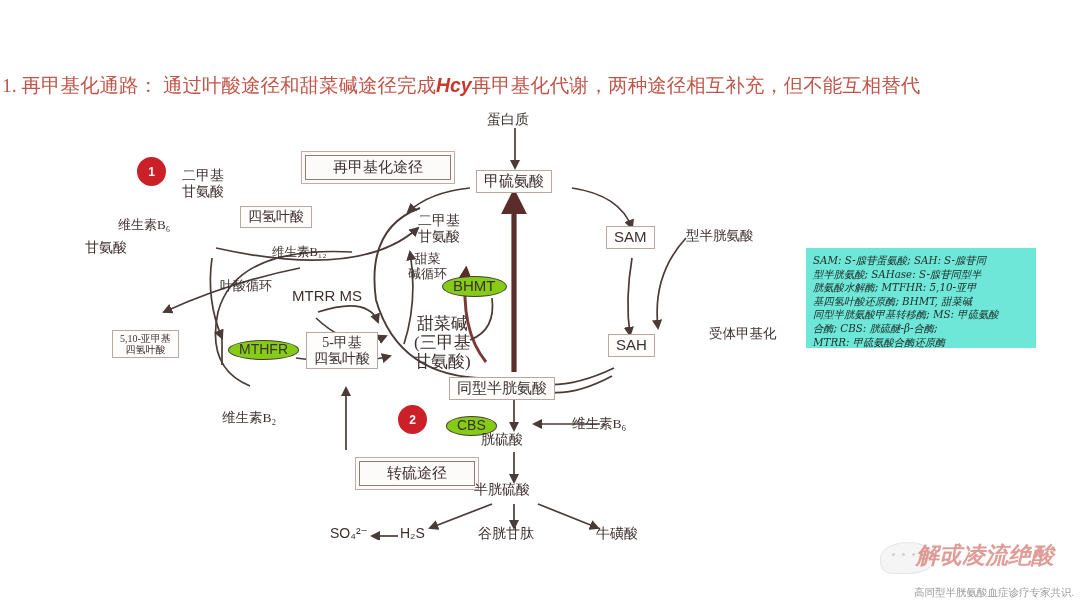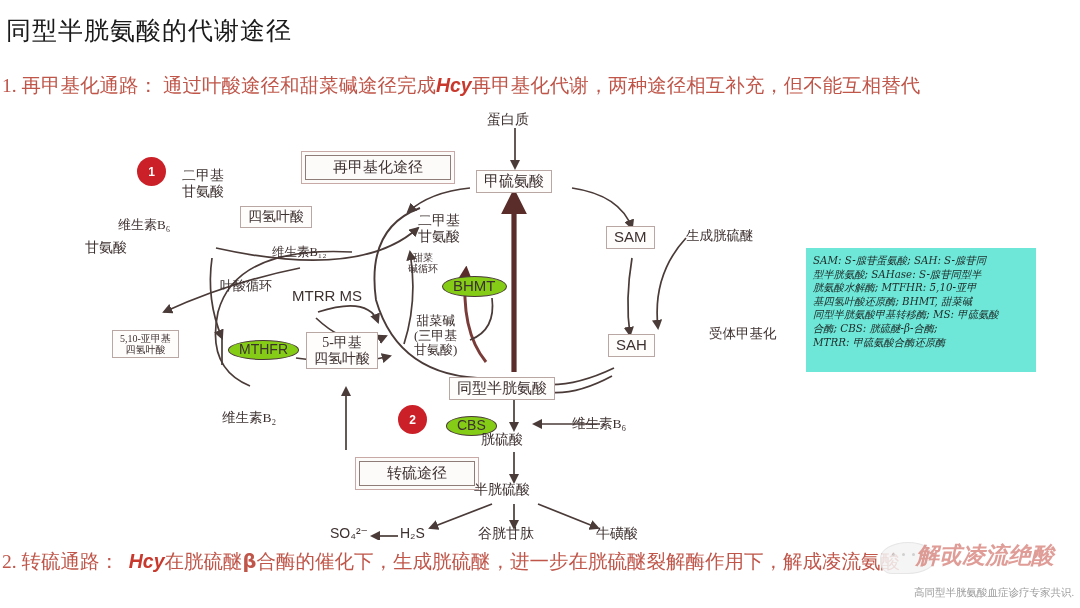--- a/index.html
+++ b/index.html
@@ -27,21 +27,21 @@
     white-space:nowrap;
     letter-spacing:0px;
   }
   #bullet1{left:2px;top:72px;}
   #bullet2{left:2px;top:548px;}
   .em-hcy{font-style:italic;font-weight:bold;color:#c8382c;font-family:"Liberation Sans",sans-serif;}
   .beta{font-family:"DejaVu Sans",sans-serif;font-weight:bold;}
 
   
   #legend{
-    position:absolute;left:806px;top:248px;width:230px;height:124px;
+    position:absolute;left:806px;top:248px;width:230px;height:100px;
     background:#6fe7d8;
     color:#1d2a28;
     font-family:"DejaVu Serif",serif;
     font-style:italic;
     font-size:10.3px;
     line-height:13.6px;
     padding:6px 7px 0 7px;
     box-sizing:border-box;
   }
   #legend span{font-style:italic;}
@@ -120,33 +120,27 @@
     text-align:right;
     font-size:10.5px;color:#9b9b9b;
     font-family:"Liberation Serif","DejaVu Serif",serif;
   }
 </style>
 </head>
 <body>
 
 <div id="slide">
 
-  <div class="slide-title">同型半胱氨酸的代谢途径</div>
 
   <div class="bullet-line" id="bullet1">
     <span>1.</span>
     <span>再甲基化通路：</span>
     <span>通过叶酸途径和甜菜碱途径完成</span><span class="em-hcy">Hcy</span><span>再甲基化代谢，两种途径相互补充，但不能互相替代</span>
   </div>
 
-  <div class="bullet-line" id="bullet2">
-    <span>2.</span>
-    <span>转硫通路：</span>
-    &nbsp;<span class="em-hcy">Hcy</span><span>在胱硫醚</span><span class="beta">β</span><span>合酶的催化下，生成胱硫醚，进一步在胱硫醚裂解酶作用下，</span><span>解成凌流氨酸</span>
-  </div>
 
   <div id="legend">
     <span>SAM: S-腺苷蛋氨酸;     SAH: S-腺苷同</span><br>
     <span>型半胱氨酸;       SAHase: S-腺苷同型半</span><br>
     <span>胱氨酸水解酶;      MTFHR: 5,10-亚甲</span><br>
     <span>基四氢叶酸还原酶;  BHMT,       甜菜碱</span><br>
     <span>同型半胱氨酸甲基转移酶;  MS: 甲硫氨酸</span><br>
     <span>合酶;       CBS: 胱硫醚-β-合酶;</span><br>
     <span>MTRR: 甲硫氨酸合酶还原酶</span>
   </div>
@@ -231,41 +225,41 @@
 
     <div class="node plainlabel" style="left:487px;top:12px;font-size:14px;">蛋白质</div>
 
     <div class="node boxed" style="left:476px;top:70px;font-size:15px;">甲硫氨酸</div>
 
     <div class="node boxed latin" style="left:606px;top:126px;font-size:15px;">SAM</div>
     <div class="node boxed latin" style="left:608px;top:234px;font-size:15px;">SAH</div>
 
     <div class="node boxed" style="left:449px;top:277px;font-size:15px;">同型半胱氨酸</div>
 
-    <div class="node plainlabel" style="left:686px;top:128px;font-size:13.5px;">生成胱硫醚</div>
+    <div class="node plainlabel" style="left:686px;top:128px;font-size:13.5px;">型半胱氨酸</div>
     <div class="node plainlabel" style="left:709px;top:226px;font-size:13.5px;">受体甲基化</div>
 
     <div class="node plainlabel" style="left:182px;top:68px;font-size:14px;white-space:pre-line;">二甲基
 甘氨酸</div>
     <div class="node plainlabel" style="left:418px;top:113px;font-size:14px;white-space:pre-line;">二甲基
 甘氨酸</div>
 
     <div class="node plainlabel" style="left:85px;top:140px;font-size:14px;">甘氨酸</div>
     <div class="node plainlabel" style="left:118px;top:118px;font-size:13px;">维生素B₆</div>
 
     <div class="node boxed" style="left:240px;top:106px;font-size:14px;">四氢叶酸</div>
 
     <div class="node plainlabel" style="left:272px;top:145px;font-size:12.5px;">维生素B₁₂</div>
     <div class="node plainlabel" style="left:220px;top:179px;font-size:13px;">叶酸循环</div>
     <div class="node plainlabel latin" style="left:292px;top:188px;font-size:15px;">MTRR MS</div>
 
-    <div class="node plainlabel" style="left:408px;top:152px;font-size:10px;white-space:pre-line;">甜菜
+    <div class="node plainlabel" style="left:408px;top:152px;font-size:13px;white-space:pre-line;">甜菜
 碱循环</div>
     <div class="node ellipse" style="left:442px;top:176px;font-size:15px;">BHMT</div>
-    <div class="node plainlabel" style="left:414px;top:214px;font-size:13px;white-space:pre-line;">甜菜碱
+    <div class="node plainlabel" style="left:414px;top:214px;font-size:17px;white-space:pre-line;">甜菜碱
 (三甲基
 甘氨酸)</div>
 
     <div class="node boxed" style="left:112px;top:230px;font-size:10px;white-space:pre-line;">5,10-亚甲基
 四氢叶酸</div>
     <div class="node ellipse" style="left:228px;top:240px;font-size:14px;">MTHFR</div>
     <div class="node boxed" style="left:306px;top:232px;font-size:14px;white-space:pre-line;">5-甲基
 四氢叶酸</div>
     <div class="node plainlabel" style="left:222px;top:310px;font-size:13.5px;">维生素B₂</div>
 

